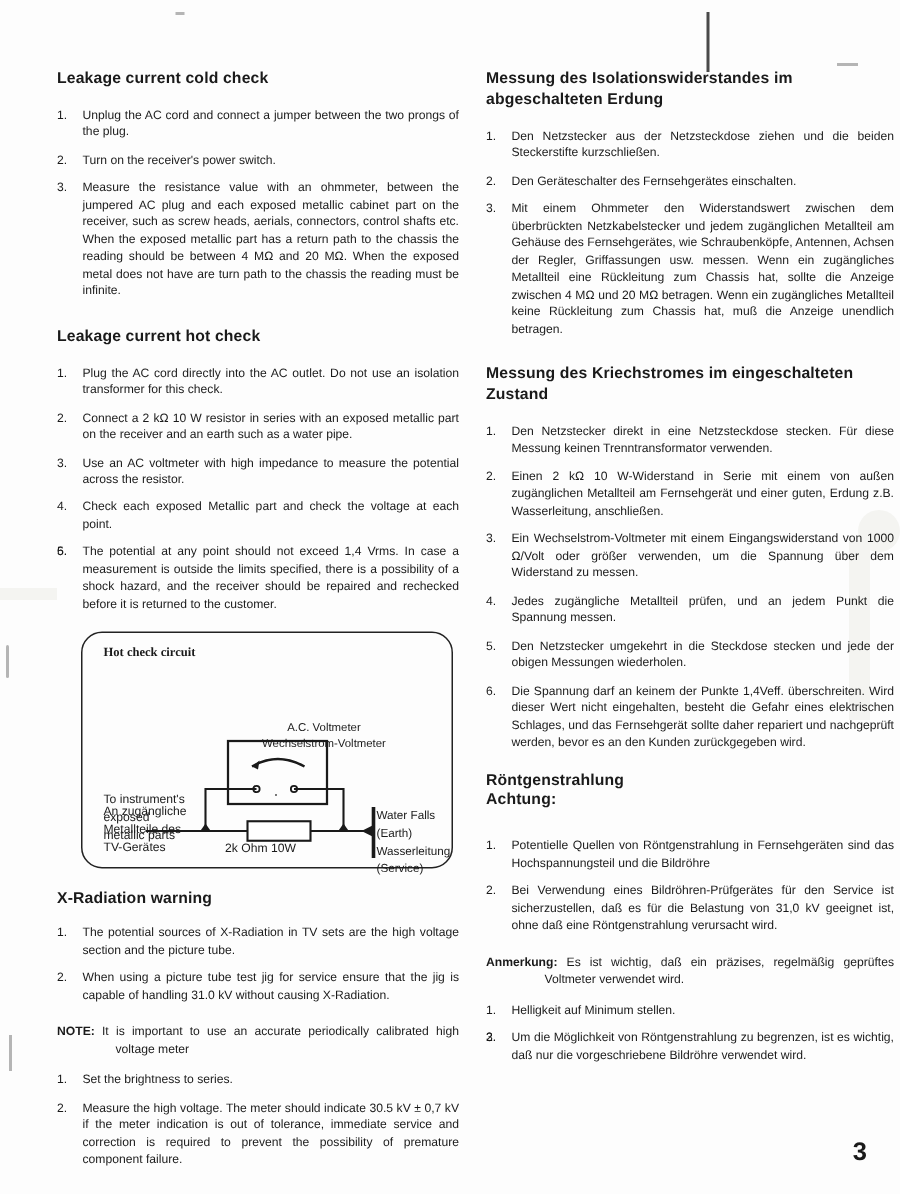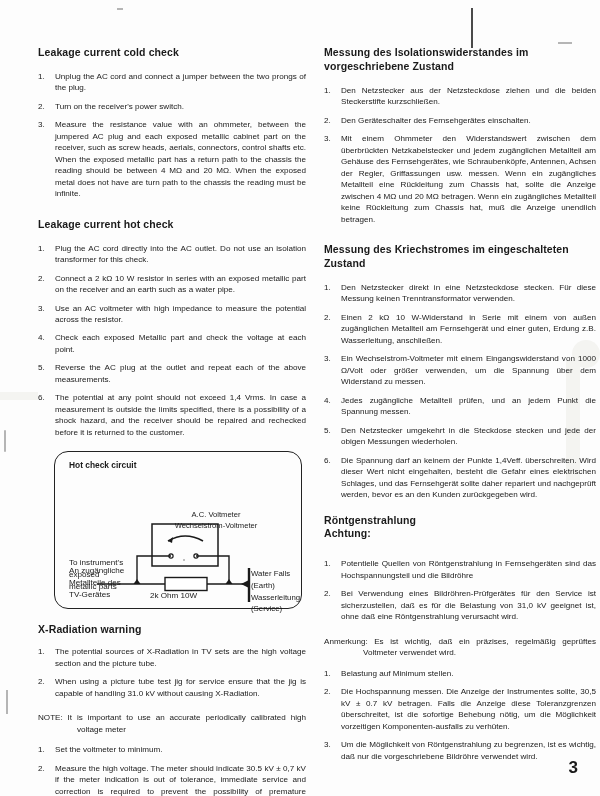--- a/index.html
+++ b/index.html
@@ -100,21 +100,21 @@
   }
 
   .note-block {
     font-size: 8.1px;
     line-height: 1.42;
     margin-bottom: 9px;
     padding-left: 0;
     text-align: justify;
   }
   .note-block .lbl {
-    font-weight: normal;
+    font-weight: bold;
   }
   .note-first-line {
     padding-left: 39px;
     text-indent: -39px;
   }
 
   
   .figure {
     position: relative;
     width: 248px;
@@ -124,20 +124,21 @@
     margin: 13px 0 14px 16px;
     box-sizing: border-box;
     background: transparent;
   }
   .fig-title {
     position: absolute;
     left: 14px;
     top: 8px;
     font-size: 8.4px;
     font-weight: bold;
+    font-family: Liberation Serif, serif;
   }
   .fig-sub {
     position: absolute;
     left: 14px;
     top: 25px;
     font-size: 8.4px;
     font-weight: bold;
     line-height: 1.45;
   }
   .fig-meter-label {
@@ -220,21 +221,21 @@
       </ol>
 
       <div class="spacer-md"></div>
 
       <h2 class="section-title">Leakage current hot check</h2>
       <ol class="steps">
         <li><span class="num">1.</span><span>Plug the AC cord directly into the AC outlet. Do not use an isolation transformer for this check.</span></li>
         <li><span class="num">2.</span><span>Connect a 2 kΩ 10 W resistor in series with an exposed metallic part on the receiver and an earth such as a water pipe.</span></li>
         <li><span class="num">3.</span><span>Use an AC voltmeter with high impedance to measure the potential across the resistor.</span></li>
         <li><span class="num">4.</span><span>Check each exposed Metallic part and check the voltage at each point.</span></li>
-        <li><span class="num">5.</span><span>Reverse the AC plug at the outlet and repeat each of the above measurements.</span></li>
+        <li><span class="num">5.</span></li>
         <li><span class="num">6.</span><span>The potential at any point should not exceed 1,4 Vrms. In case a measurement is outside the limits specified, there is a possibility of a shock hazard, and the receiver should be repaired and rechecked before it is returned to the customer.</span></li>
       </ol>
 
       <div class="figure">
         <div class="fig-title">Hot check circuit</div>
 
         <div class="fig-meter-label">
           <span>A.C. Voltmeter</span><br>
           <span>Wechselstrom-Voltmeter</span>
         </div>
@@ -291,29 +292,29 @@
       </ol>
 
       <div class="spacer-sm"></div>
 
       <div class="note-block note-first-line">
         <span class="lbl">NOTE:</span>
         <span>It is important to use an accurate periodically calibrated high voltage meter</span>
       </div>
 
       <ol class="steps">
-        <li><span class="num">1.</span><span>Set the voltmeter to minimum.</span></li>
+        <li><span class="num">1.</span><span>Set the brightness to series.</span></li>
         <li><span class="num">2.</span><span>Measure the high voltage. The meter should indicate 30.5 kV ± 0,7 kV if the meter indication is out of tolerance, immediate service and correction is required to prevent the possibility of premature component failure.</span></li>
 
       </ol>
     </div>
 
     <div class="col col-right">
 
-      <h2 class="section-title">Messung des Isolationswiderstandes im vorgeschriebene Zustand</h2>
+      <h2 class="section-title">Messung des Isolationswiderstandes im abgeschalteten Erdung</h2>
       <ol class="steps">
         <li><span class="num">1.</span><span>Den Netzstecker aus der Netzsteckdose ziehen und die beiden Steckerstifte kurzschließen.</span></li>
         <li><span class="num">2.</span><span>Den Geräteschalter des Fernsehgerätes einschalten.</span></li>
         <li><span class="num">3.</span><span>Mit einem Ohmmeter den Widerstandswert zwischen dem überbrückten Netzkabelstecker und jedem zugänglichen Metallteil am Gehäuse des Fernsehgerätes, wie Schraubenköpfe, Antennen, Achsen der Regler, Griffassungen usw. messen. Wenn ein zugängliches Metallteil eine Rückleitung zum Chassis hat, sollte die Anzeige zwischen 4 MΩ und 20 MΩ betragen. Wenn ein zugängliches Metallteil keine Rückleitung zum Chassis hat, muß die Anzeige unendlich betragen.</span></li>
       </ol>
 
       <div class="spacer-md"></div>
 
       <h2 class="section-title">Messung des Kriechstromes im eingeschalteten Zustand</h2>
       <ol class="steps">
@@ -340,21 +341,21 @@
       </ol>
 
       <div class="spacer-sm"></div>
 
       <div class="note-block note-first-line">
         <span class="lbl">Anmerkung:</span>
         <span>Es ist wichtig, daß ein präzises, regelmäßig geprüftes Voltmeter verwendet wird.</span>
       </div>
 
       <ol class="steps">
-        <li><span class="num">1.</span><span>Belastung auf Minimum stellen.</span></li>
-        <li><span class="num">2.</span><span>Die Hochspannung messen. Die Anzeige der Instrumentes sollte, 30,5 kV ± 0.7 kV betragen. Falls die Anzeige diese Toleranzgrenzen überschreitet, ist die sofortige Behebung nötig, um die Möglichkeit vorzeitigen Komponenten-ausfalls zu verhüten.</span></li>
+        <li><span class="num">1.</span><span>Helligkeit auf Minimum stellen.</span></li>
+        <li><span class="num">2.</span></li>
         <li><span class="num">3.</span><span>Um die Möglichkeit von Röntgenstrahlung zu begrenzen, ist es wichtig, daß nur die vorgeschriebene Bildröhre verwendet wird.</span></li>
       </ol>
     </div>
   </div>
 
   <div class="page-number">3</div>
 </div>
 
 </body></html>

